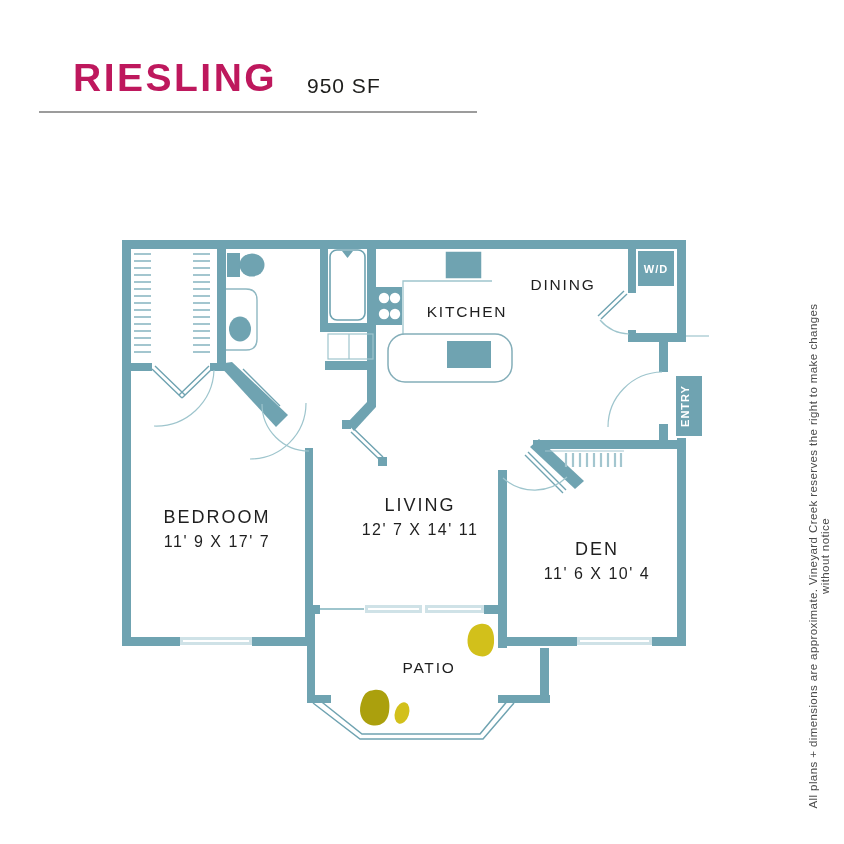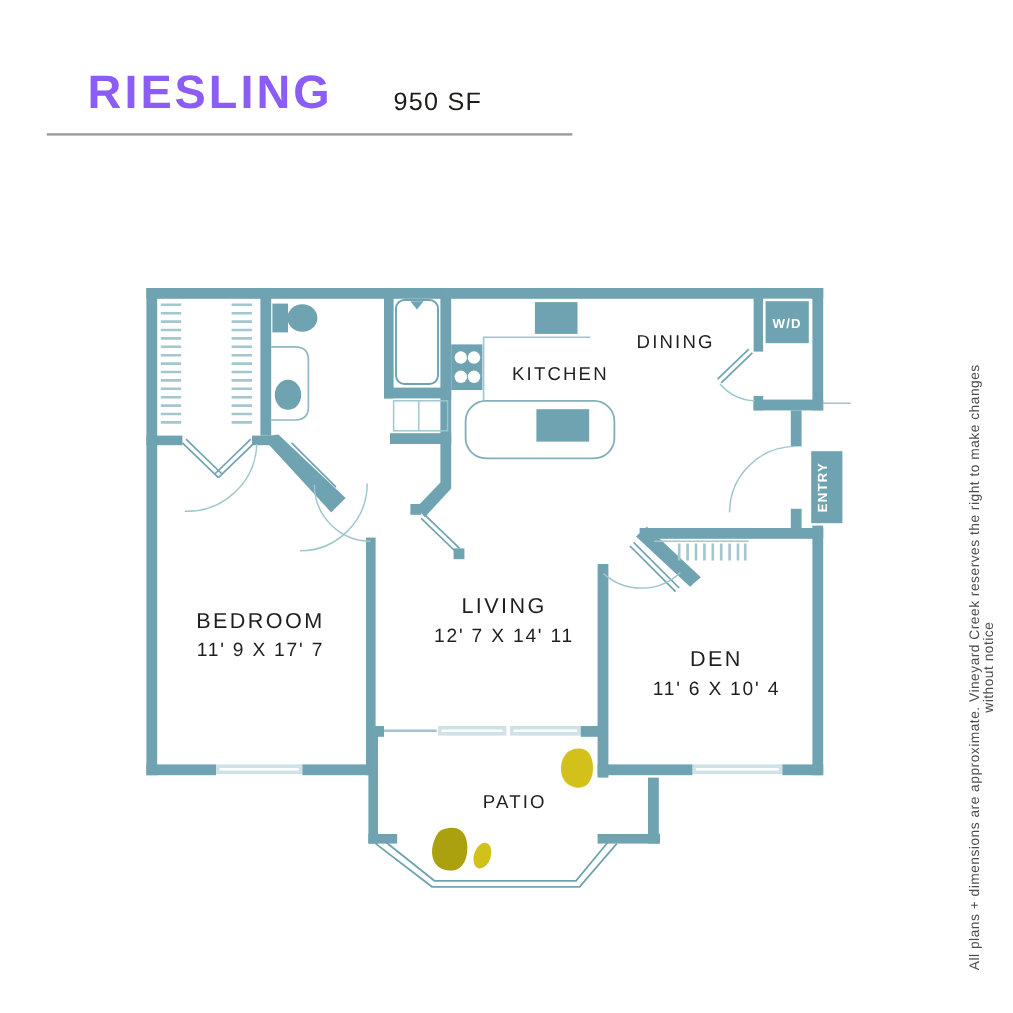--- a/index.html
+++ b/index.html
@@ -1,21 +1,21 @@
 <!DOCTYPE html>
 <html><head>
 <meta charset="utf-8">
 <style>
   html,body{margin:0;padding:0;background:#ffffff;}
   .screen{position:relative;width:844px;height:844px;background:#ffffff;overflow:hidden;
           font-family:"Liberation Sans",sans-serif;}
   .title{position:absolute;left:73px;top:56px;font-size:39px;font-weight:800;
-         letter-spacing:2.5px;color:#8b5cf6;}
+         letter-spacing:2.5px;color:#be185d;}
   .area{position:absolute;left:307px;top:74px;font-size:21px;font-weight:500;
-        letter-spacing:1px;color:#1d1d1b;margin-left:21px;}
+        letter-spacing:1px;color:#1d1d1b;}
   .divider{position:absolute;left:39px;top:111px;width:438px;height:2px;background:#9c9c9c;}
   .subtitle{position:absolute;left:71px;top:129px;font-size:20.5px;color:#383838;
             letter-spacing:1.2px;word-spacing:7px;}
   .disclaimer{position:absolute;left:546px;top:544px;width:545px;text-align:center;
               transform:rotate(-90deg);font-size:11.5px;color:#4b4b4b;letter-spacing:0.4px;}
   svg{position:absolute;left:0;top:0;}
   svg text{font-family:"Liberation Sans",sans-serif;fill:#1f1f1f;}
   .room-name{font-size:18px;letter-spacing:2px;}
   .room-dims{font-size:16px;letter-spacing:1.5px;}
   .small-label{font-size:15.5px;letter-spacing:1.8px;}

